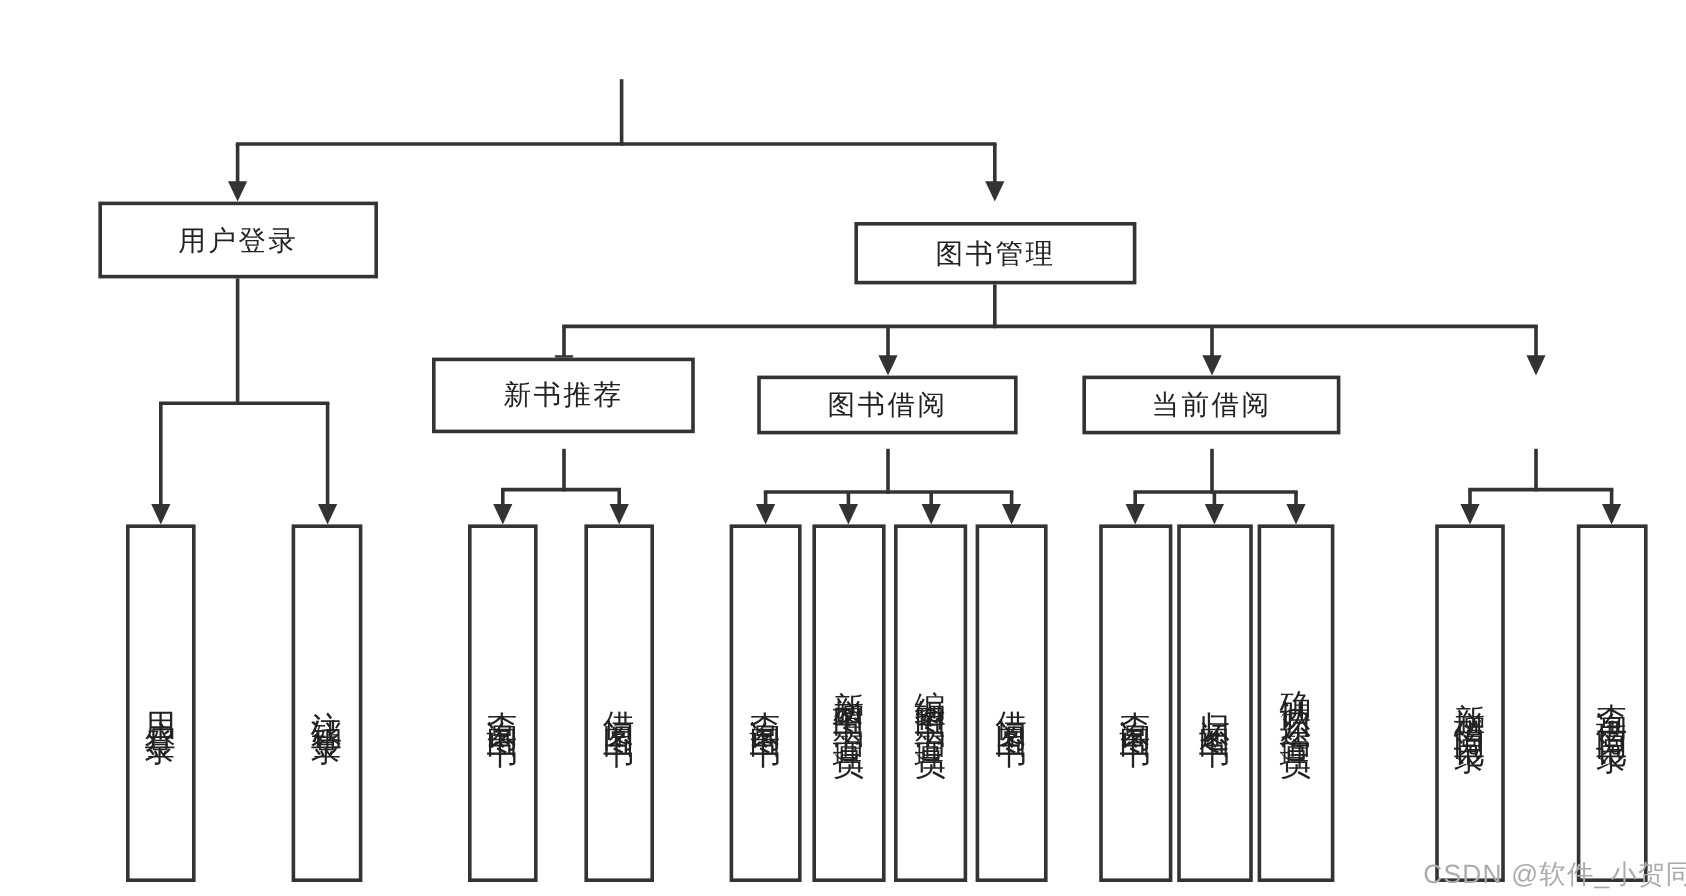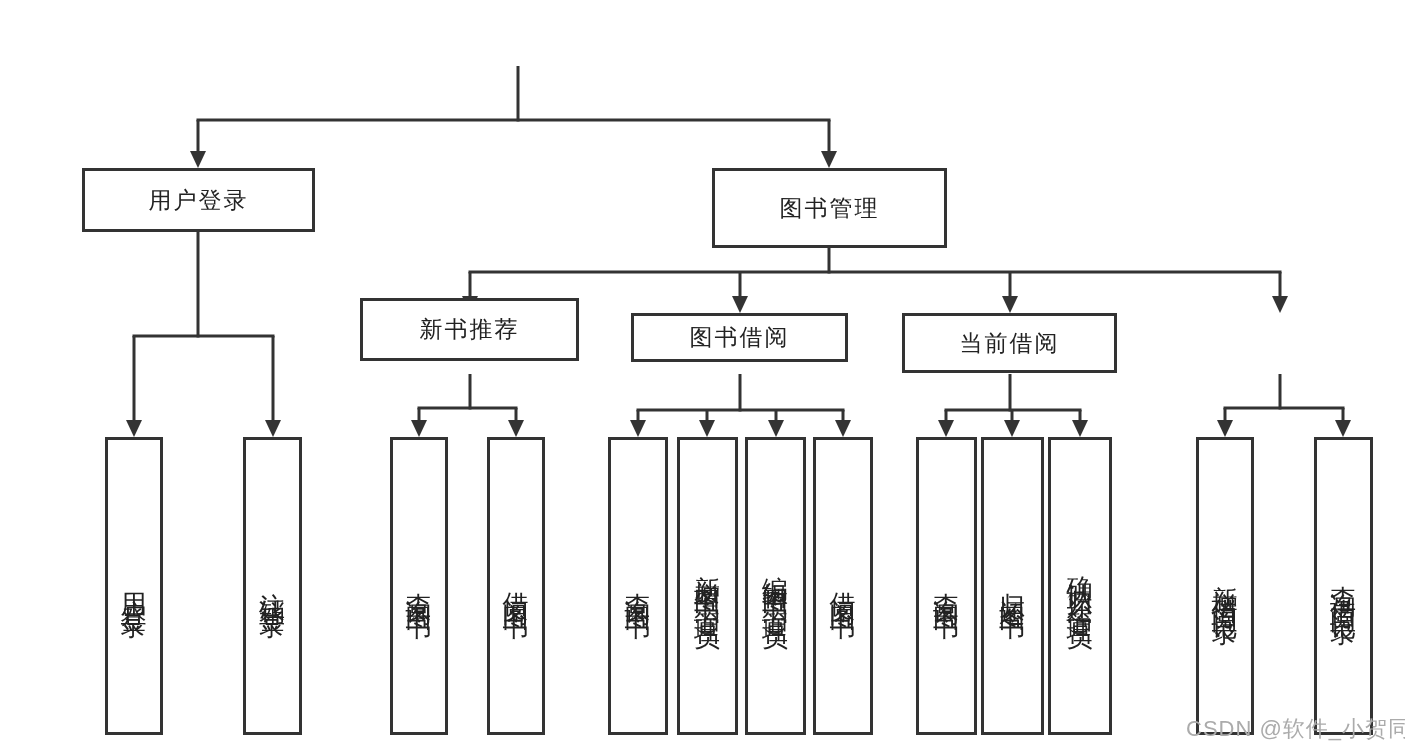--- a/index.html
+++ b/index.html
@@ -137,31 +137,31 @@
       <path d="M 1217 420 H 1233 L 1225 437 Z"></path>
       <line x1="1343" y1="408" x2="1343" y2="423"></line>
       <path d="M 1335 420 H 1351 L 1343 437 Z"></path>
     </g>
   </svg>
 
 
   <div class="node lvl2" style="left:82px; top:168px; width:233px; height:64px">
     <span class="hlabel">用户登录</span>
   </div>
-  <div class="node lvl2" style="left:712px; top:168px; width:235px; height:80px">
+  <div class="node lvl2" style="left:712px; top:185px; width:235px; height:52px">
     <span class="hlabel">图书管理</span>
   </div>
 
   <div class="node lvl3" style="left:360px; top:298px; width:219px; height:63px">
     <span class="hlabel">新书推荐</span>
   </div>
   <div class="node lvl3" style="left:631px; top:313px; width:217px; height:49px">
     <span class="hlabel">图书借阅</span>
   </div>
-  <div class="node lvl3" style="left:902px; top:313px; width:215px; height:60px">
+  <div class="node lvl3" style="left:902px; top:313px; width:215px; height:49px">
     <span class="hlabel">当前借阅</span>
   </div>
 
   <div class="node leaf" style="left:105px; top:437px; width:58px; height:298px">
     <span class="vlabel">用户登录</span>
   </div>
   <div class="node leaf" style="left:243px; top:437px; width:59px; height:298px">
     <span class="vlabel">注销登录</span>
   </div>
 

